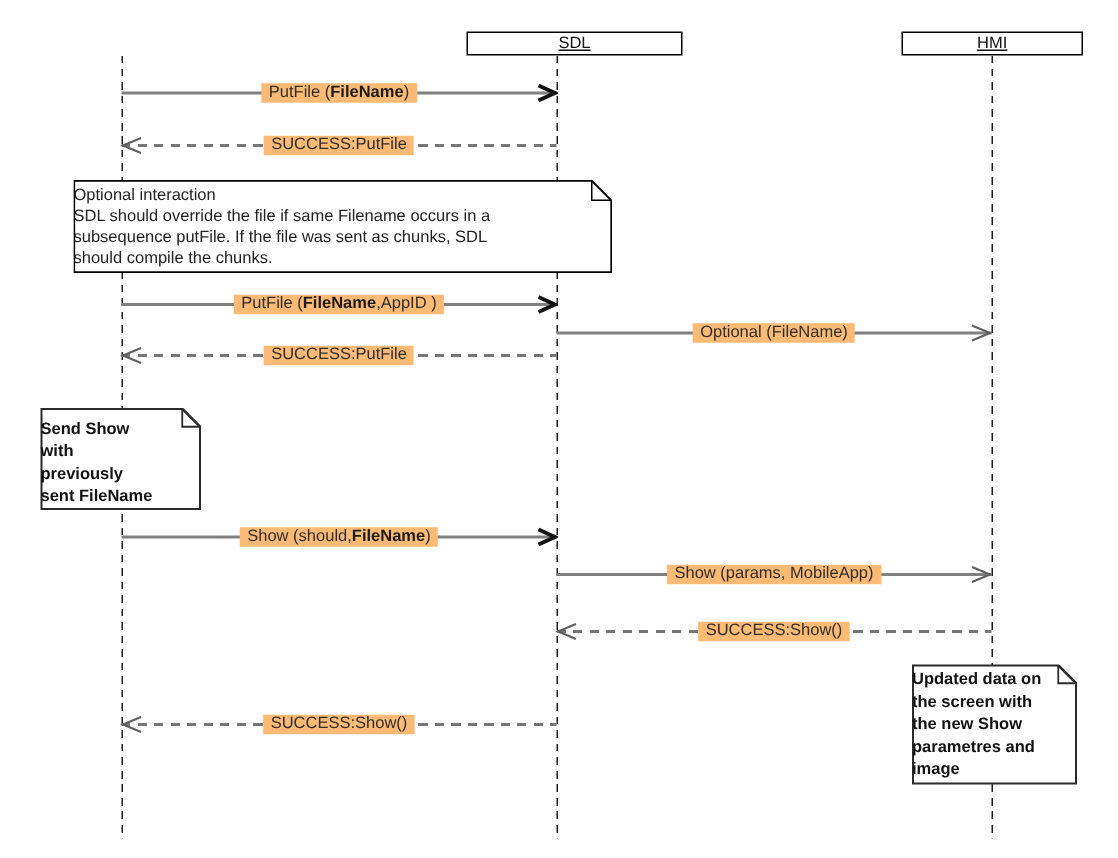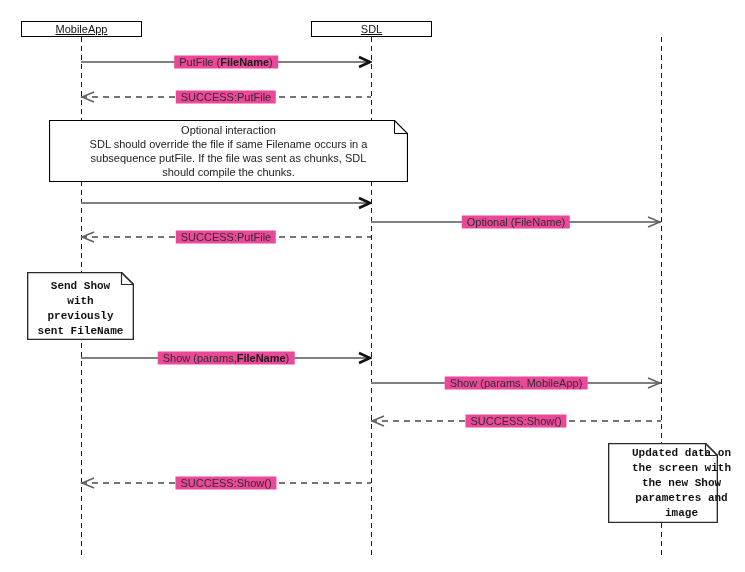--- a/index.html
+++ b/index.html
@@ -18,77 +18,78 @@
     background:repeating-linear-gradient(180deg,#1c1c1c 0 5px,transparent 5px 9px);
   }
 
   .msg-line-solid { position:absolute; height:2px; background:#808080; }
   .msg-line-dashed {
     position:absolute; height:2px;
     background:repeating-linear-gradient(90deg,#757575 0 6px,transparent 6px 11px);
   }
   .msg-label {
     position:absolute; transform:translate(-50%,-50%);
-    background:#ec4899; padding:0 5px; font-size:11px; color:#2e2e2e;
+    background:#fdba74; padding:0 5px; font-size:11px; color:#2e2e2e;
     white-space:nowrap; line-height:13px;
   }
   .msg-label .b { font-weight:bold; color:#1a1a1a; }
   .arrowhead { position:absolute; }
 
   .note { position:absolute; }
   .note svg { position:absolute; left:0; top:0; }
   .note-text {
     position:absolute; left:0; right:0;
-    text-align:center; font-size:11px; color:#222;
+    font-size:11px; color:#222;
     white-space:pre-line;
   }
-  .note-text.bold { font-weight:bold; color:#111;font-family:Liberation Mono, monospace; }
+  .note-text.bold { font-weight:bold; color:#111; }
 </style>
 </head>
 <body>
 
 <div id="diagram">
     <div class="lifeline" style="left: 81px; top: 37px; height: 522px;"></div>
     <div class="lifeline" style="left: 371px; top: 37px; height: 522px;"></div>
     <div class="lifeline" style="left: 661px; top: 37px; height: 522px;"></div>
-    <div class="actor-box" style="left: 21px; top: 21px; width: 121px; height: 16px;">
-      <span class="actor-label">MobileApp</span>
+    <div class="actor-box" style="left: 311px; top: 21px; width: 144px; height: 16px;">
+      <span class="actor-label">SDL</span>
     </div>
-    <div class="actor-box" style="left: 311px; top: 21px; width: 121px; height: 16px;">
-      <span class="actor-label">SDL</span>
+    <div class="actor-box" style="left: 601px; top: 21px; width: 121px; height: 16px;">
+      <span class="actor-label">HMI</span>
     </div>
     <div class="msg-line-solid" style="left: 81px; width: 290px; top: 61px;"></div>
     <div class="arrowhead" style="top: 55px; left: 356px;"><svg width="16" height="14">
         <polyline points="3,2 14,7 3,12" fill="none" stroke="#111111" stroke-width="2.6"></polyline>
       </svg></div>
     <div class="msg-label" style="left: 226px; top: 62px;"><span>PutFile (</span><span class="b">FileName</span><span>)</span></div>
     <div class="msg-line-dashed" style="left: 81px; width: 290px; top: 96px;"></div>
     <div class="arrowhead" style="top: 90px; left: 80px;"><svg width="16" height="14">
         <polyline points="14,2 2,7 14,12" fill="none" stroke="#5f5f5f" stroke-width="1.4"></polyline>
       </svg></div>
     <div class="msg-label" style="left: 226px; top: 97px;"><span>SUCCESS:PutFile</span></div>
     <div class="msg-line-solid" style="left: 81px; width: 290px; top: 202px;"></div>
     <div class="arrowhead" style="top: 196px; left: 356px;"><svg width="16" height="14">
         <polyline points="3,2 14,7 3,12" fill="none" stroke="#111111" stroke-width="2.6"></polyline>
       </svg></div>
+    <div class="msg-label" style="left: 226px; top: 203px;"><span>PutFile (</span><span class="b">FileName</span><span>,AppID )</span></div>
     <div class="msg-line-solid" style="left: 371px; width: 290px; top: 221px;"></div>
     <div class="arrowhead" style="top: 215px; left: 646px;"><svg width="16" height="14">
         <polyline points="2,2 14,7 2,12" fill="none" stroke="#5f5f5f" stroke-width="1.4"></polyline>
       </svg></div>
     <div class="msg-label" style="left: 516px; top: 222px;"><span>Optional (FileName)</span></div>
     <div class="msg-line-dashed" style="left: 81px; width: 290px; top: 236px;"></div>
     <div class="arrowhead" style="top: 230px; left: 80px;"><svg width="16" height="14">
         <polyline points="14,2 2,7 14,12" fill="none" stroke="#5f5f5f" stroke-width="1.4"></polyline>
       </svg></div>
     <div class="msg-label" style="left: 226px; top: 237px;"><span>SUCCESS:PutFile</span></div>
     <div class="msg-line-solid" style="left: 81px; width: 290px; top: 357px;"></div>
     <div class="arrowhead" style="top: 351px; left: 356px;"><svg width="16" height="14">
         <polyline points="3,2 14,7 3,12" fill="none" stroke="#111111" stroke-width="2.6"></polyline>
       </svg></div>
-    <div class="msg-label" style="left: 226px; top: 358px;"><span>Show (params,</span><span class="b">FileName</span><span>)</span></div>
+    <div class="msg-label" style="left: 226px; top: 358px;"><span>Show (should,</span><span class="b">FileName</span><span>)</span></div>
     <div class="msg-line-solid" style="left: 371px; width: 290px; top: 382px;"></div>
     <div class="arrowhead" style="top: 376px; left: 646px;"><svg width="16" height="14">
         <polyline points="2,2 14,7 2,12" fill="none" stroke="#5f5f5f" stroke-width="1.4"></polyline>
       </svg></div>
     <div class="msg-label" style="left: 516px; top: 383px;"><span>Show (params, MobileApp)</span></div>
     <div class="msg-line-dashed" style="left: 371px; width: 290px; top: 420px;"></div>
     <div class="arrowhead" style="top: 414px; left: 370px;"><svg width="16" height="14">
         <polyline points="14,2 2,7 14,12" fill="none" stroke="#5f5f5f" stroke-width="1.4"></polyline>
       </svg></div>
     <div class="msg-label" style="left: 516px; top: 421px;"><span>SUCCESS:Show()</span></div>

